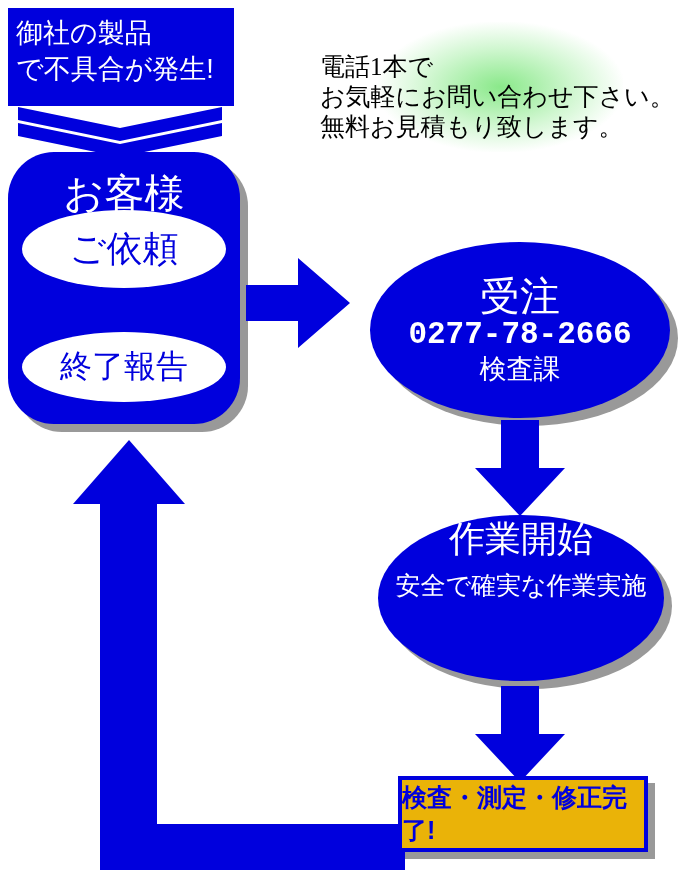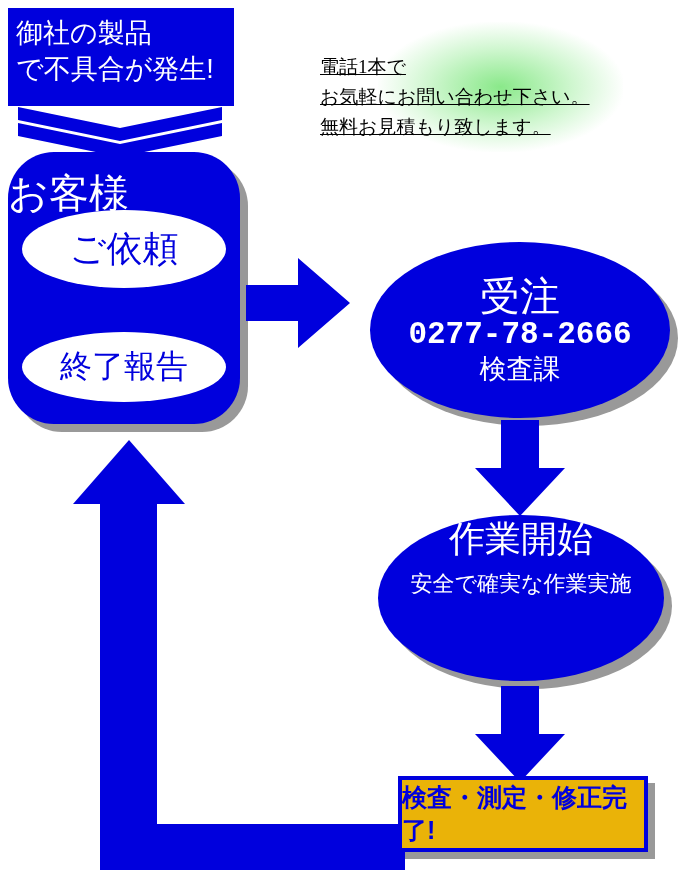--- a/index.html
+++ b/index.html
@@ -8,49 +8,49 @@
   .canvas { position:relative; width:696px; height:888px; background:#ffffff; overflow:hidden; }
 
   .problem-box { position:absolute; left:8px; top:8px; width:226px; height:98px;
     background:var(--blue); color:#fff; font-size:27px; line-height:1.32; padding:8px 4px 8px 8px; }
 
   .chevrons { position:absolute; left:18px; top:107px; }
   .fill-blue { fill:var(--blue); }
 
   .customer-box { position:absolute; left:8px; top:152px; width:232px; height:272px;
     background:var(--blue); border-radius:46px; box-shadow:8px 8px 0 var(--shadow); }
-  .customer-title { margin-top:14px; color:#fff; font-size:40px; }
+  .customer-title { margin-top:14px; text-align:center; color:#fff; font-size:40px; }
   .pill { position:absolute; left:14px; width:204px; background:#fff; border-radius:50%;
     display:flex; align-items:center; justify-content:center; color:var(--blue); }
   .pill-request { top:58px; height:78px; font-size:36px; }
   .pill-report  { top:180px; height:70px; font-size:32px; }
 
   .green-glow { position:absolute; left:378px; top:22px; width:245px; height:130px;
     background:radial-gradient(ellipse at center, rgba(125,230,125,0.9) 0%,
       rgba(170,240,170,0.55) 42%, rgba(255,255,255,0) 72%); }
   .promo { position:absolute; left:320px; top:52px; font-family:"Liberation Serif", serif;
-    font-size:19px; line-height:30px; color:#000;text-decoration:underline; }
+    font-size:25px; line-height:30px; color:#000; }
 
   .arrow-right  { position:absolute; left:246px; top:258px; }
   .arrow-down-1 { position:absolute; left:475px; top:420px; }
   .arrow-down-2 { position:absolute; left:475px; top:686px; }
   .return-arrow { position:absolute; left:73px; top:440px; z-index:1; }
 
   .order-ellipse { position:absolute; left:370px; top:242px; width:300px; height:176px;
     background:var(--blue); border-radius:50%; box-shadow:8px 8px 0 var(--shadow);
     display:flex; flex-direction:column; align-items:center; justify-content:center; color:#fff; }
   .order-title { font-size:40px; line-height:1.05; }
   .order-phone { font-family:"Liberation Mono", monospace; font-size:31px; line-height:1.15;font-weight:bold; }
   .order-dept  { font-size:27px; line-height:1.2; }
 
   .work-ellipse { position:absolute; left:378px; top:515px; width:286px; height:166px;
     background:var(--blue); border-radius:50%; box-shadow:8px 8px 0 var(--shadow);
     display:flex; flex-direction:column; align-items:center; justify-content:flex-start; color:#fff; }
   .work-title { font-size:36px; }
-  .work-subtitle { font-size:22px; margin-top:5px; }
+  .work-subtitle { font-size:25px; margin-top:5px; }
 
   .complete-box { position:absolute; left:398px; top:776px; width:250px; height:76px;
     background:#eab308; border:4px solid var(--blue); box-shadow:7px 7px 0 var(--shadow);
     display:flex; align-items:center; justify-content:center; color:var(--blue);
     font-size:25px; font-weight:bold; z-index:2; }
 </style>
 </head>
 <body>
 
 <div class="canvas">

